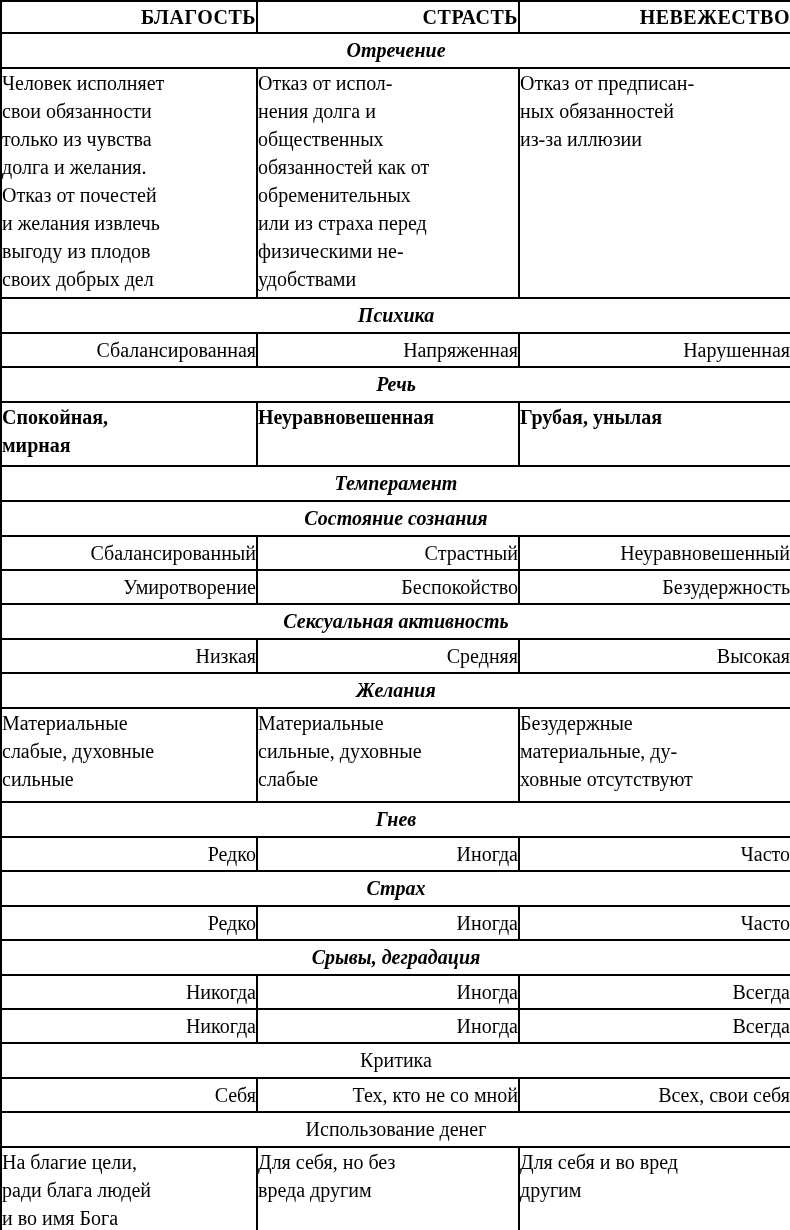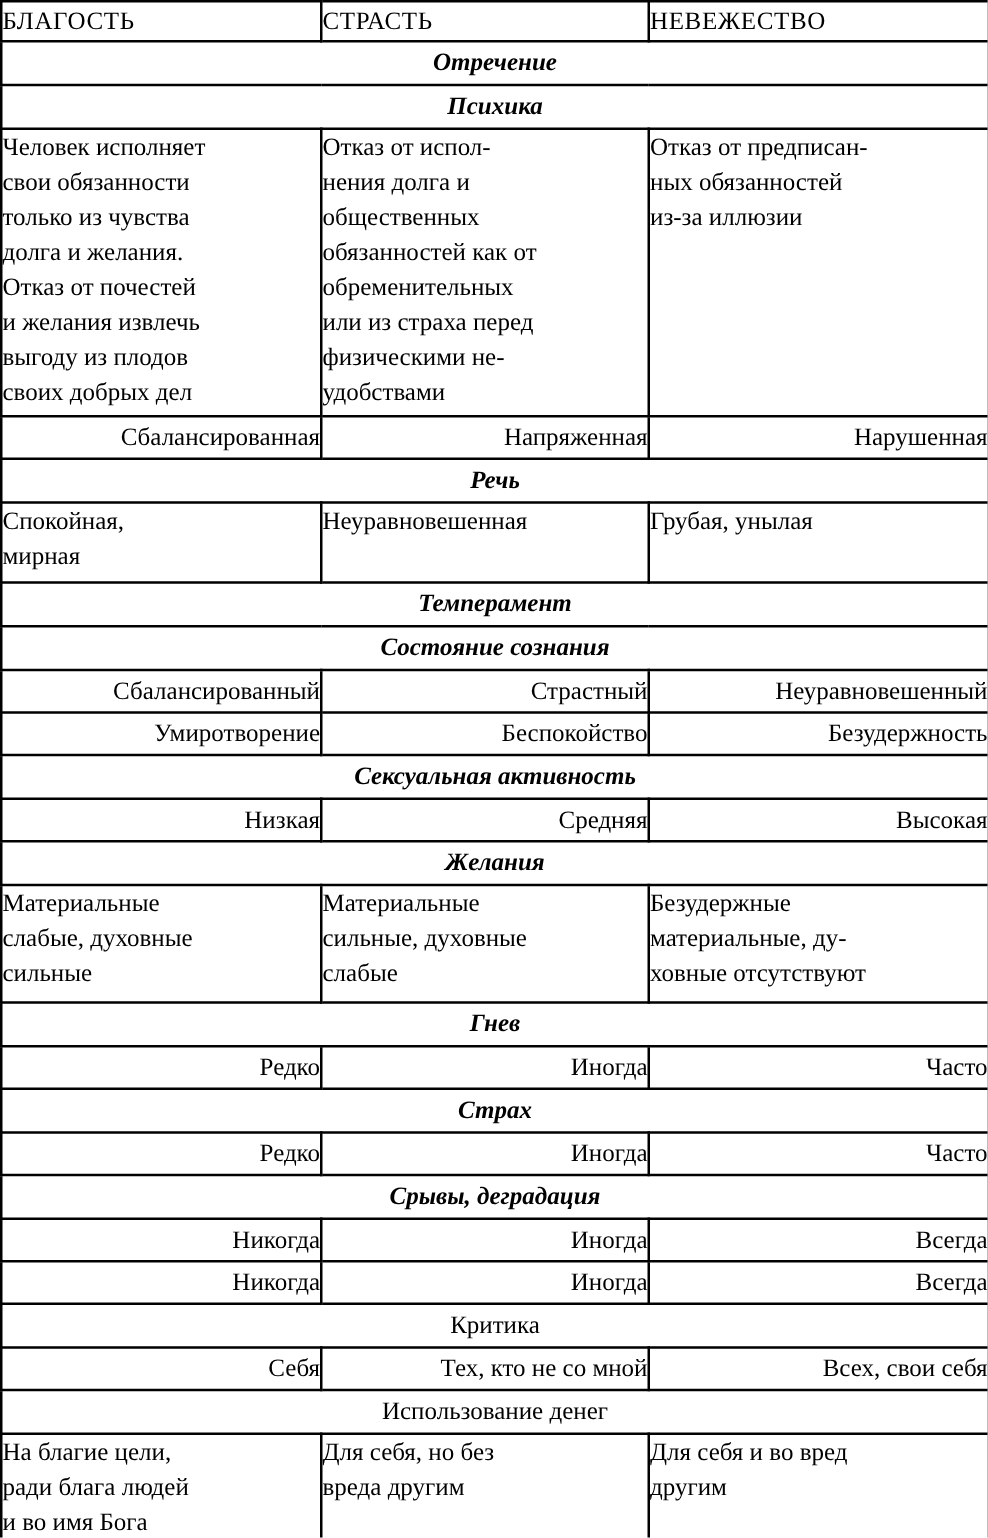--- a/index.html
+++ b/index.html
@@ -29,22 +29,22 @@
 
   #gunas-table td {
     border: 2px solid #000000;
     padding: 0;
     vertical-align: top;
     background: #ffffff;
   }
 
   
   .hdr-cell {
-    text-align: left;
-    font-weight: normal;
+    text-align: right;
+    font-weight: bold;
     font-size: 20px;
     letter-spacing: 0.5px;
     height: 30px;
     line-height: 30px;
     vertical-align: middle !important;
     white-space: nowrap;
   }
 
   
   .section-cell {
@@ -72,44 +72,41 @@
   
   .para-cell {
     text-align: left;
     font-size: 20px;
     line-height: 28px;
     padding: 4px 6px 6px 6px;
     vertical-align: top;
     white-space: pre-line;
   }
   .para-cell.tall { height: 228px; }
-  .para-cell.med  { height: 62px; }
+  .para-cell.med  { height: 62px; font-weight: bold; }
   .para-cell.wish { height: 92px; margin-top: 42px; }
   .para-cell.money { height: 92px; }
 </style>
 </head>
 <body>
 
 <table id="gunas-table">
   <colgroup>
     <col class="c1">
       <col class="c2">
       <col class="c3">
   </colgroup>
   <tbody id="table-body">
       <tr>
         <td class="hdr-cell">БЛАГОСТЬ</td>
         <td class="hdr-cell">СТРАСТЬ</td>
         <td class="hdr-cell">НЕВЕЖЕСТВО</td>
       </tr>
       <tr>
         <td colspan="3" class="section-cell bold">Отречение</td>
-      </tr>
-      <tr>
-        <td colspan="3" class="section-cell bold">Психика</td>
       </tr>
       <tr>
         <td class="para-cell tall">Человек исполняет
 свои обязанности
 только из чувства
 долга и желания.
 Отказ от почестей
 и желания извлечь
 выгоду из плодов
 своих добрых дел</td>
@@ -119,20 +116,23 @@
 обязанностей как от
 обременительных
 или из страха перед
 физическими не-
 удобствами</td>
         <td class="para-cell tall">Отказ от предписан-
 ных обязанностей
 из-за иллюзии</td>
       </tr>
       <tr>
+        <td colspan="3" class="section-cell bold">Психика</td>
+      </tr>
+      <tr>
         <td class="val-cell">Сбалансированная</td>
         <td class="val-cell">Напряженная</td>
         <td class="val-cell">Нарушенная</td>
       </tr>
       <tr>
         <td colspan="3" class="section-cell bold">Речь</td>
       </tr>
       <tr>
         <td class="para-cell med">Спокойная,
 мирная</td>

